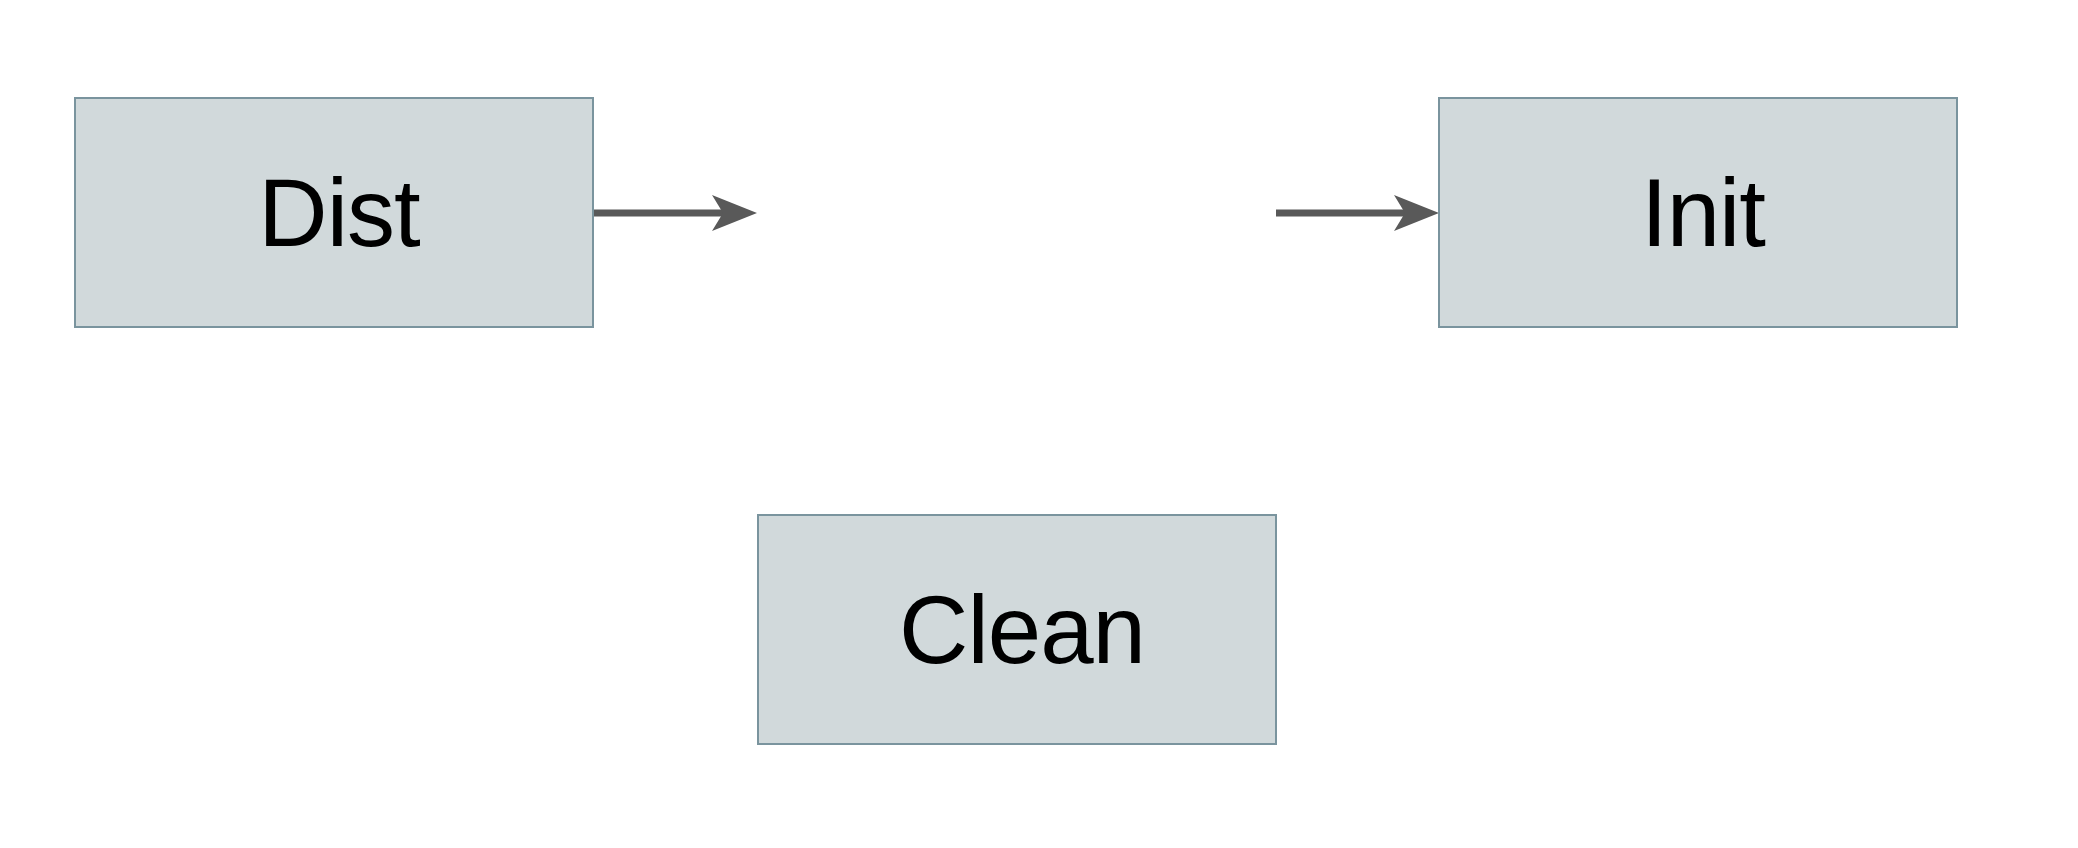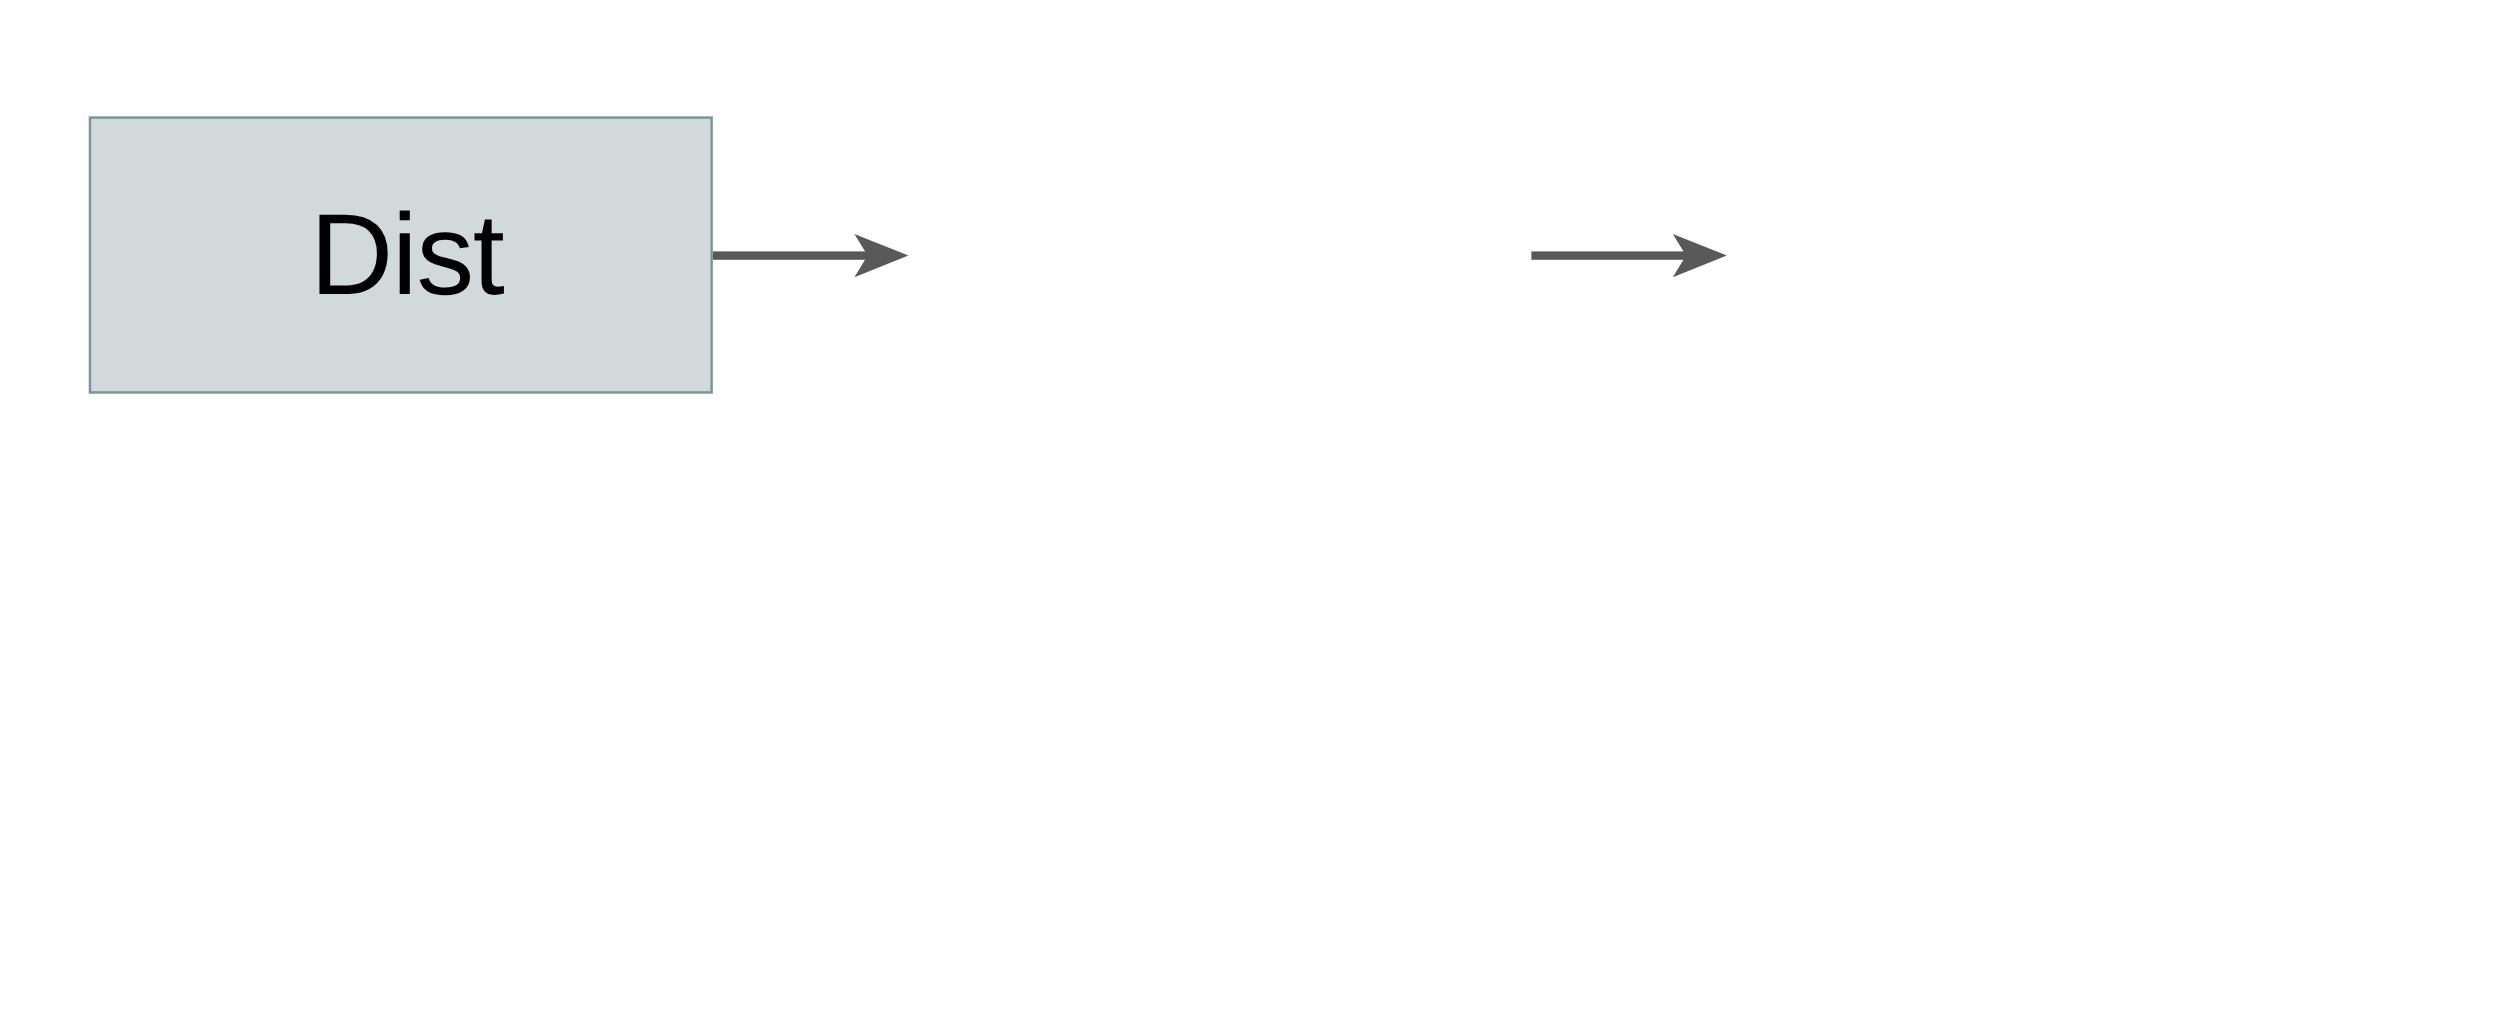--- a/index.html
+++ b/index.html
@@ -62,15 +62,21 @@
     <rect x="0" y="26.5" width="130" height="7" fill="#595959"></rect>
     <polygon points="118,12 163,30 118,48 129,30" fill="#595959"></polygon>
   </svg>
 
 
   <svg class="arrow" id="arrow-2" viewBox="0 0 163 60" xmlns="http://www.w3.org/2000/svg">
     <rect x="0" y="26.5" width="130" height="7" fill="#595959"></rect>
     <polygon points="118,12 163,30 118,48 129,30" fill="#595959"></polygon>
   </svg>
 
+  <div class="node" id="node-init">
+    <span class="node-label">Init</span>
+  </div>
 
+  <div class="node" id="node-clean">
+    <span class="node-label">Clean</span>
+  </div>
 
 </div>
 
 </body></html>

